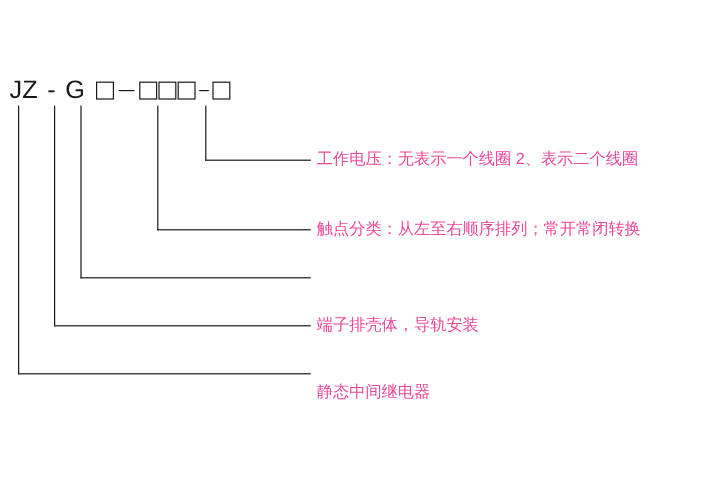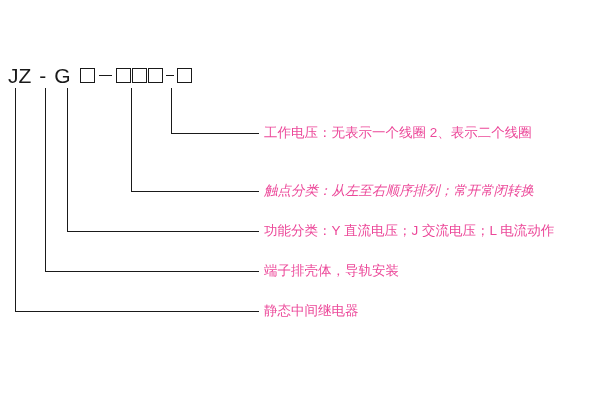--- a/index.html
+++ b/index.html
@@ -126,21 +126,20 @@
   <div class="hline" style="left:67px; top:231px; width:192px;"></div>
 
   <div class="vline" style="left:45px; top:88px; height:184px;"></div>
   <div class="hline" style="left:45px; top:271px; width:214px;"></div>
 
   <div class="vline" style="left:15px; top:88px; height:224px;"></div>
   <div class="hline" style="left:15px; top:311px; width:244px;"></div>
 
   <div class="label" style="left:264px; top:124px;">工作电压：无表示一个线圈    2、表示二个线圈</div>
 
-  <div class="label" style="left:264px; top:182px;font-style:italic;">触点分类：从左至右顺序排列；常开常闭转换</div>
+  <div class="label" style="left:264px; top:182px;">触点分类：从左至右顺序排列；常开常闭转换</div>
 
-  <div class="label" style="left:264px; top:222px;">功能分类：Y 直流电压；J 交流电压；L 电流动作</div>
 
   <div class="label" style="left:264px; top:262px;text-align:center;">端子排壳体，导轨安装</div>
 
-  <div class="label" style="left:264px; top:302px;">静态中间继电器</div>
+  <div class="label" style="left:264px; top:318px;">静态中间继电器</div>
 
 </div>
 
 </body></html>

